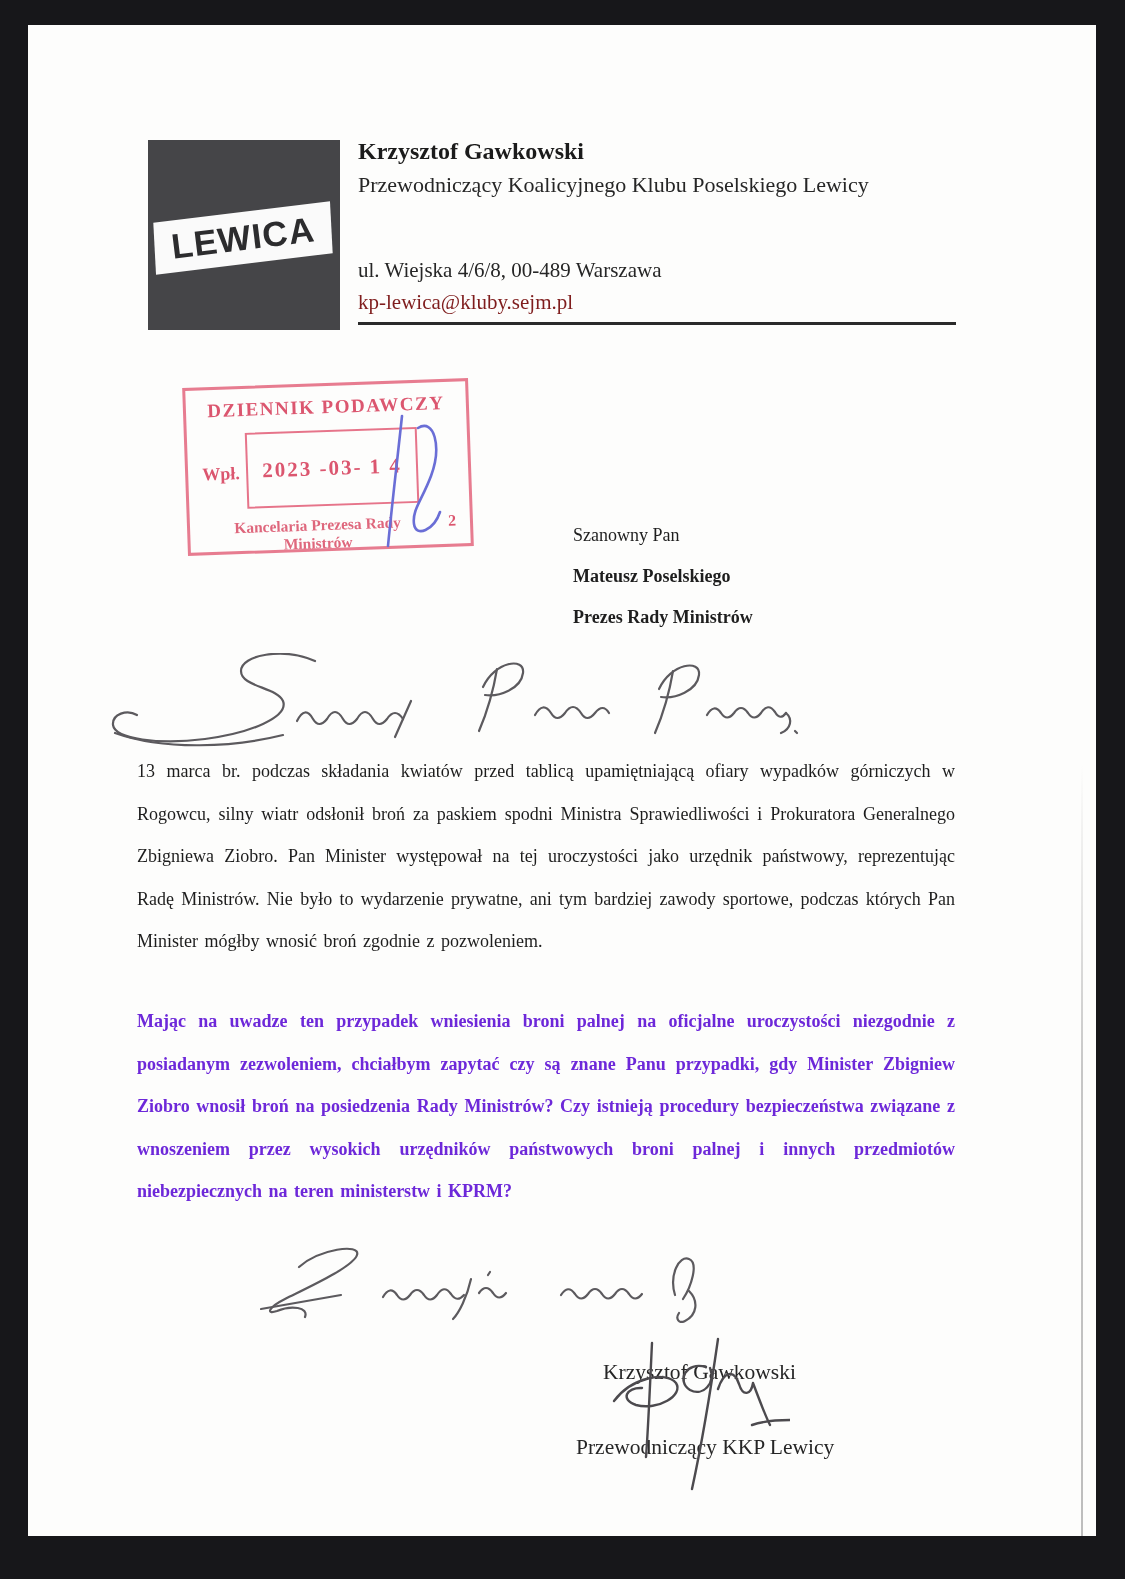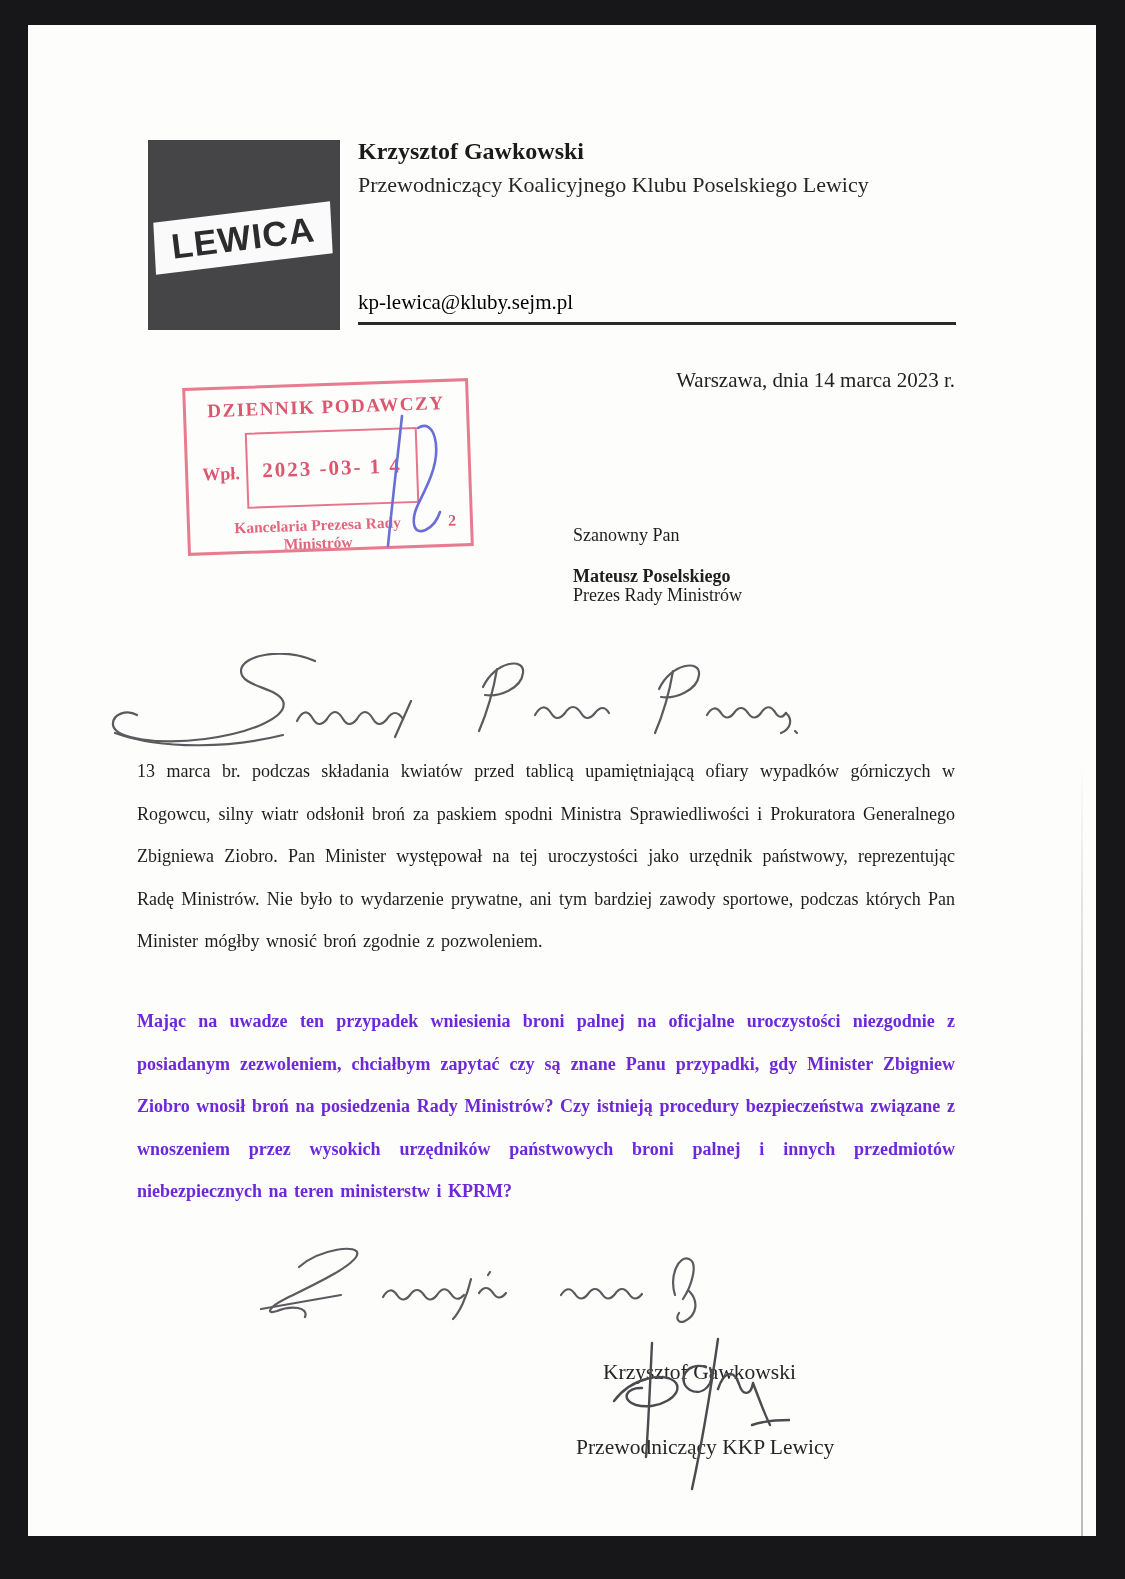--- a/index.html
+++ b/index.html
@@ -25,21 +25,21 @@
   }
   #logo .band span{
     transform:skewX(4deg);
     font-family:"Liberation Sans","DejaVu Sans",sans-serif;
     font-weight:bold;font-size:35px;letter-spacing:1px;color:#2c2c2e;
   }
   .lh-text{position:absolute;left:330px;}
   #lh-name{top:113px;font-size:24px;font-weight:bold;color:#1b1b1b;}
   #lh-title{top:147px;font-size:22px;color:#262626;}
   #lh-address{top:233px;font-size:21px;color:#262626;}
-  #lh-email{top:265px;font-size:21px;color:#000000;}
+  #lh-email{top:265px;font-size:21px;color:#7f1d1d;}
   #lh-rule{
     position:absolute;left:330px;top:297px;width:598px;height:3px;
     background:#2a2a2a;
   }
   
   #dateline{
     position:absolute;left:400px;top:343px;width:527px;
     text-align:right;font-size:21px;color:#222;
   }
   
@@ -67,21 +67,21 @@
     font-size:15.5px;font-weight:bold;opacity:.9;
   }
   #stamp .st-num{
     position:absolute;right:14px;top:130px;font-size:16px;font-weight:bold;
   }
   #paraf{position:absolute;left:340px;top:387px;width:80px;height:140px;}
   
   .rcpt{position:absolute;left:545px;font-size:18px;color:#1e1e1e;}
   #rcpt-sal{top:500px;}
   #rcpt-name{top:541px;font-weight:bold;}
-  #rcpt-title{top:560px;}
+  #rcpt-title{top:582px;font-weight:bold;}
   
   .hand{position:absolute;}
   #hw-greeting{left:77px;top:628px;width:695px;height:100px;}
   #hw-closing{left:227px;top:1218px;width:525px;height:80px;}
   #hw-signature{left:572px;top:1312px;width:190px;height:160px;z-index:3;}
   
   .para{
     position:absolute;left:109px;width:818px;
     font-size:18px;line-height:42.5px;word-spacing:2px;
     text-align:justify;color:#1d1d1d;
@@ -104,24 +104,24 @@
 
 <div id="paper">
 
   <div id="logo">
     <div class="band">
       <span>LEWICA</span>
     </div>
   </div>
   <div class="lh-text" id="lh-name">Krzysztof Gawkowski</div>
   <div class="lh-text" id="lh-title">Przewodniczący Koalicyjnego Klubu Poselskiego Lewicy</div>
+  <div class="lh-text" id="lh-address">ul. Wiejska 4/6/8, 00-489 Warszawa</div>
   <div class="lh-text" id="lh-email">kp-lewica@kluby.sejm.pl</div>
   <div id="lh-rule"></div>
 
-  <div id="dateline">Warszawa, dnia 14 marca 2023 r.</div>
 
   <div id="stamp">
     <div class="st-title">DZIENNIK PODAWCZY</div>
     <div class="st-wpl">Wpł.</div>
     <div class="st-datebox">
       <span class="st-date">2023 -03- 1 4</span>
     </div>
     <div class="st-bottom">Kancelaria Prezesa Rady Ministrów</div>
     <div class="st-num">2</div>
   </div>

